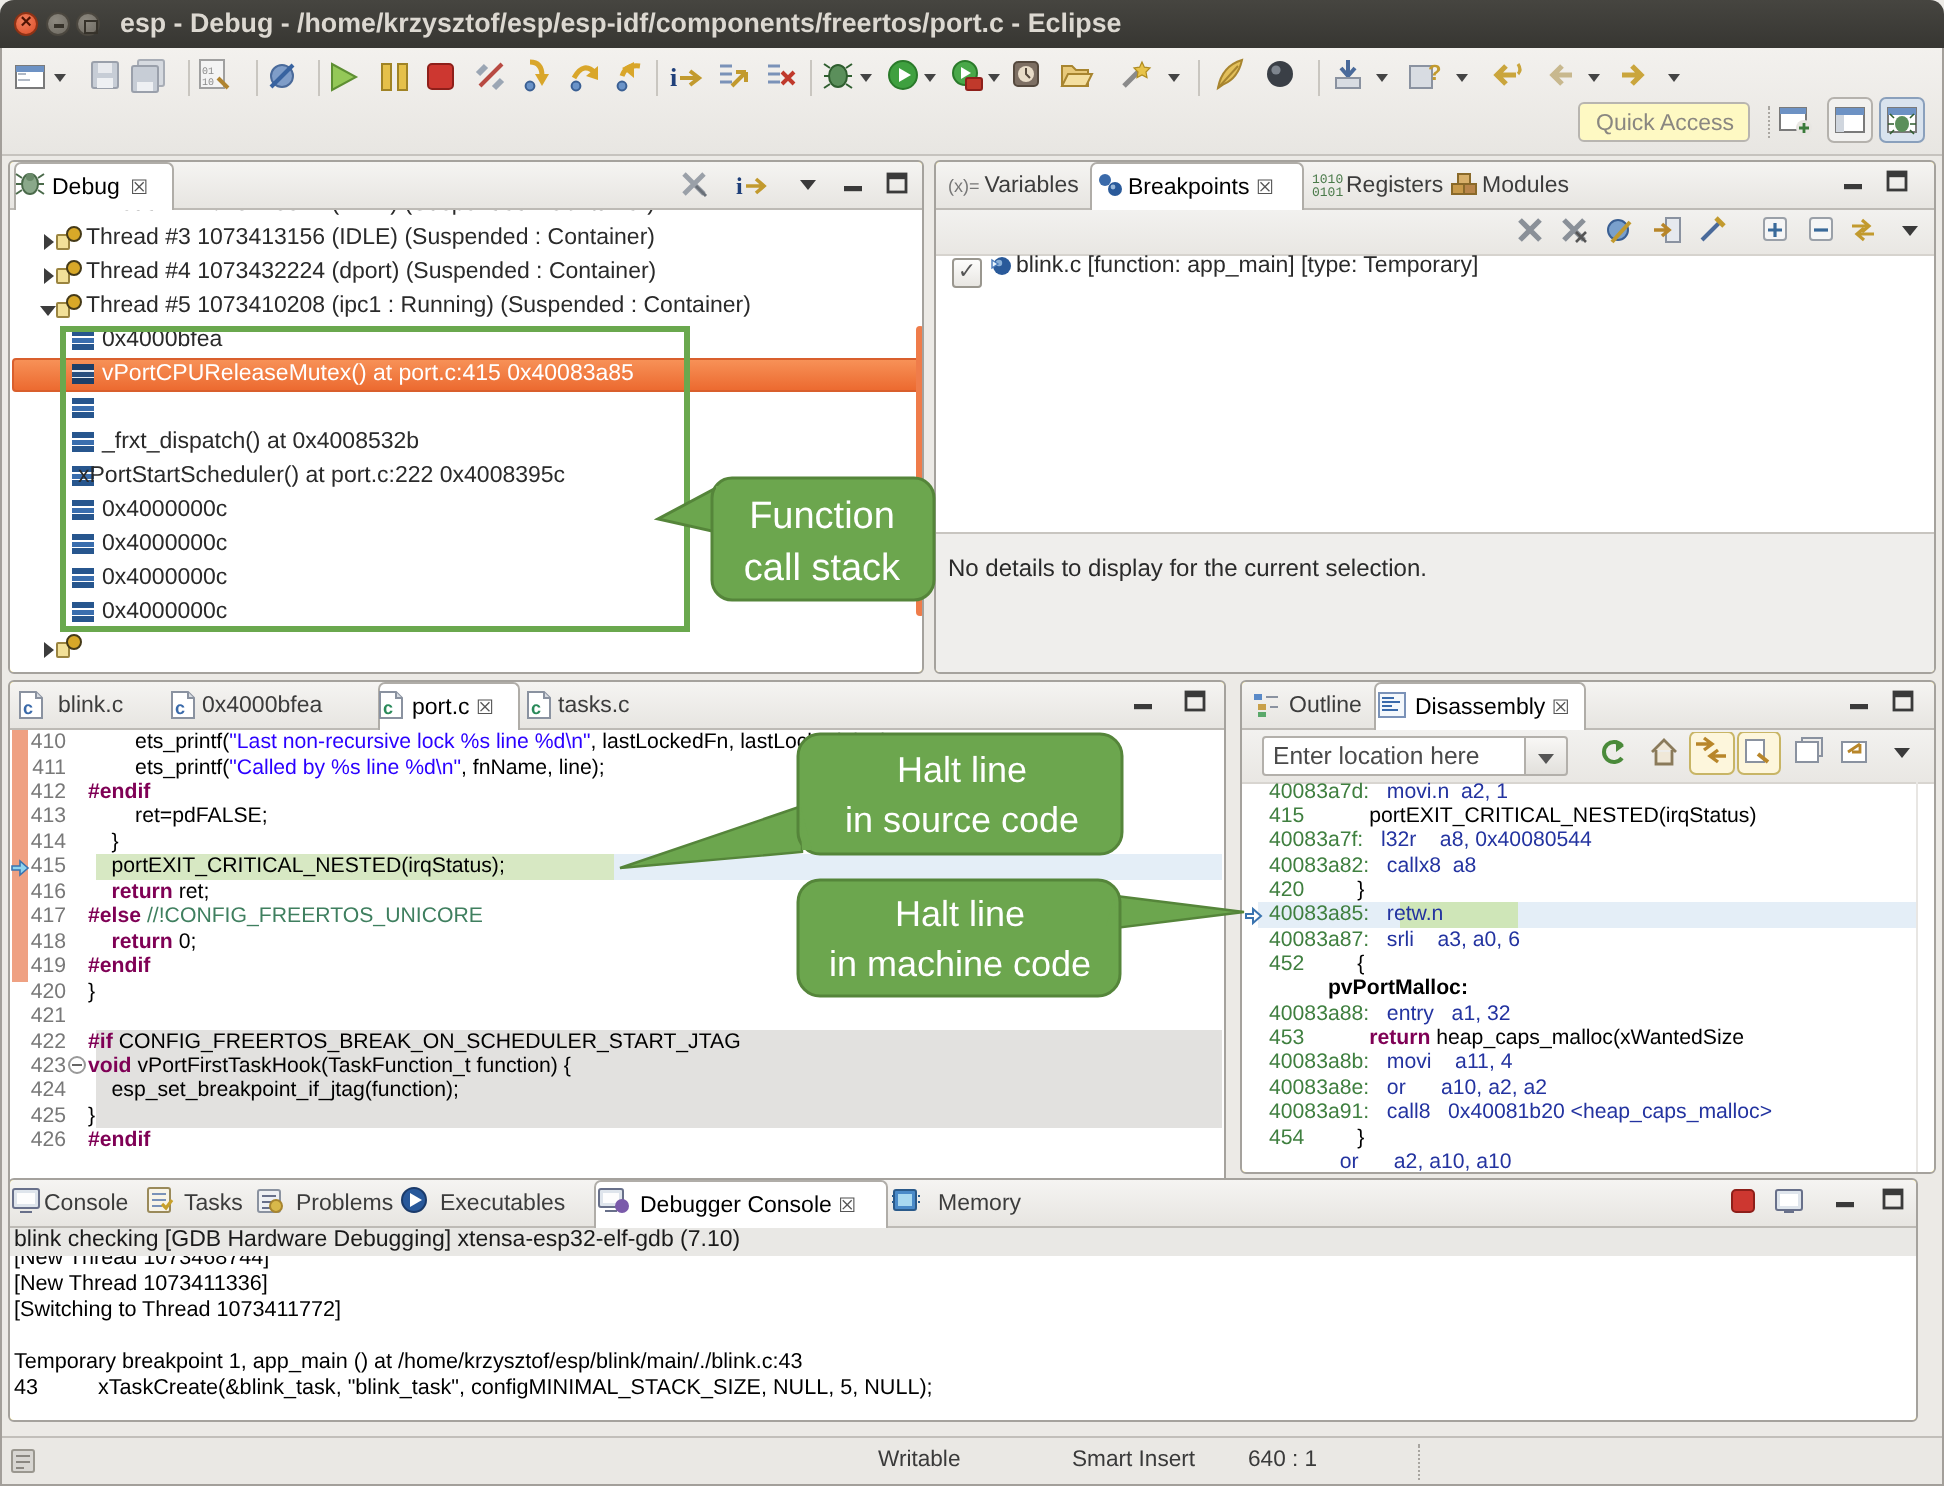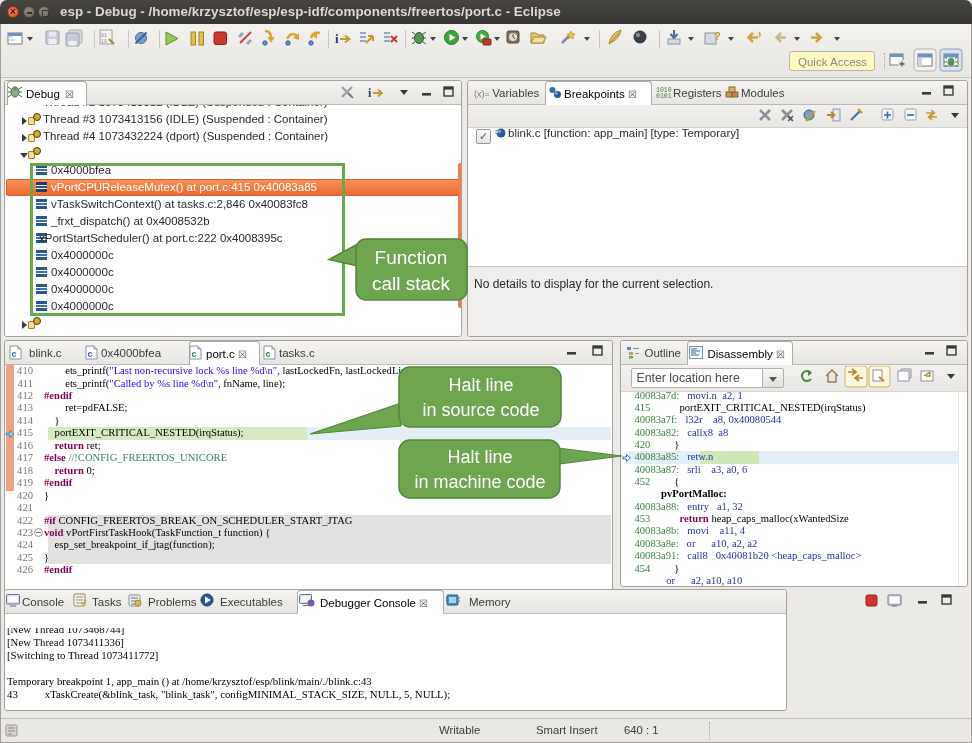--- a/index.html
+++ b/index.html
@@ -2,21 +2,21 @@
 <html><head>
 <meta charset="utf-8">
 <style>
 html,body{margin:0;padding:0}
 body{width:972px;height:743px;position:relative;overflow:hidden;background:#eceae6;font-family:"Liberation Sans",sans-serif;}
 .ab{position:absolute}
 .panel{position:absolute;background:#fde047;border:1px solid #a5a29d;border-radius:3px;box-sizing:border-box;overflow:hidden}
 .tabbar{position:absolute;left:0;top:0;right:0;height:24px;background:linear-gradient(#f5f4f2,#e7e5e1);border-bottom:1px solid #bdbab5;box-sizing:border-box}
 .tab{position:absolute;top:0;height:24px;line-height:24px;font-size:11.5px;color:#3c3c3c;white-space:nowrap}
 .tab.active{background:#fff;border:1px solid #b0ada8;border-bottom:none;border-radius:3.5px 3.5px 0 0;height:24px;color:#000}
-.mono{font-family:Liberation Serif, serif;font-size:10.6px;line-height:12.45px;white-space:pre}
+.mono{font-family:Liberation Sans, sans-serif;font-size:10.6px;line-height:12.45px;white-space:pre}
 .kw{color:#7f0055;font-weight:bold}
 .str{color:#2a00ff}
 .cmt{color:#3f7f5f}
 .grn{color:#3f7f3f}
 .asm{color:#2333a0}
 .treerow{position:absolute;left:0;height:17px;line-height:17px;font-size:11.5px;color:#2a2a2a;white-space:nowrap}
 .arr-r{width:0;height:0;border-left:5px solid #3c3c3c;border-top:4px solid transparent;border-bottom:4px solid transparent}
 .arr-d{width:0;height:0;border-top:5px solid #3c3c3c;border-left:4px solid transparent;border-right:4px solid transparent}
 .thico{position:absolute;width:13px;height:13px}
 .thico:before{content:"";position:absolute;left:0;top:4px;width:7px;height:8px;background:#f2e098;border:1px solid #9a8440;box-sizing:border-box;border-radius:1px}
@@ -204,27 +204,27 @@
   <div id="dbgtree" class="ab" style="left:0;top:24px;right:0;bottom:0;background:#fff;overflow:hidden">
     <div class="treerow" style="top:-10.5px;left:38px">Thread #2 1073413312 (IDLE) (Suspended : Container)</div>
     <div class="ab arr-r" style="left:17px;top:12px"></div>
       <span class="thico" style="left:23px;top:8.5px"></span>
     <div class="treerow" style="top:6.5px;left:38px">Thread #3 1073413156 (IDLE) (Suspended : Container)</div>
     <div class="ab arr-r" style="left:17px;top:29px"></div>
       <span class="thico" style="left:23px;top:25.5px"></span>
     <div class="treerow" style="top:23.5px;left:38px">Thread #4 1073432224 (dport) (Suspended : Container)</div>
     <div class="ab arr-d" style="left:15px;top:48px"></div>
       <span class="thico" style="left:23px;top:42.5px"></span>
+    <div class="treerow" style="top:40.5px;left:38px">Thread #5 1073410208 (ipc1 : Running) (Suspended : Container)</div>
     <div class="ab" style="left:1px;top:74.5px;width:455px;height:17px;background:linear-gradient(#f79157,#ec6a30);border:1px solid #d95f2d;border-radius:2px;box-sizing:border-box"></div>
     <span class="frico" style="left:31px;top:60.5px"></span>
       <div class="treerow" style="top:57.5px;left:46px">0x4000bfea</div>
     <span class="frico frw" style="left:31px;top:77.5px"></span>
       <div class="treerow" style="top:74.5px;left:46px;color:#fff">vPortCPUReleaseMutex() at port.c:415 0x40083a85</div>
     <span class="frico" style="left:31px;top:94.5px"></span>
-      <div class="treerow" style="top:91.5px;left:46px">vTaskSwitchContext() at tasks.c:2,846 0x40083fc8</div>
     <span class="frico" style="left:31px;top:111.5px"></span>
       <div class="treerow" style="top:108.5px;left:46px">_frxt_dispatch() at 0x4008532b</div>
     <span class="frico" style="left:31px;top:128.5px"></span>
       <div class="treerow" style="top:125.5px;left:34px">xPortStartScheduler() at port.c:222 0x4008395c</div>
     <span class="frico" style="left:31px;top:145.5px"></span>
       <div class="treerow" style="top:142.5px;left:46px">0x4000000c</div>
     <span class="frico" style="left:31px;top:162.5px"></span>
       <div class="treerow" style="top:159.5px;left:46px">0x4000000c</div>
     <span class="frico" style="left:31px;top:179.5px"></span>
       <div class="treerow" style="top:176.5px;left:46px">0x4000000c</div>
@@ -342,29 +342,30 @@
 <span class="grn">40083a88:</span>   <span class="asm">entry   a1, 32</span>
 <span class="grn">453</span>           <span class="kw">return</span> heap_caps_malloc(xWantedSize
 <span class="grn">40083a8b:</span>   <span class="asm">movi    a11, 4</span>
 <span class="grn">40083a8e:</span>   <span class="asm">or      a10, a2, a2</span>
 <span class="grn">40083a91:</span>   <span class="asm">call8   0x40081b20 &lt;heap_caps_malloc&gt;</span>
 <span class="grn">454</span>         }
             <span class="asm">or      a2, a10, a10</span></pre>
   </div>
 </div>
 
-<div class="panel" id="conpanel" style="left:4px;top:589px;width:783px;height:122px">
+<div class="panel" id="conpanel" style="left:4px;top:589px;width:955px;height:122px">
   <div class="tabbar"></div>
   <div class="tab" style="left:0;width:67px;padding-left:17px;box-sizing:border-box" id="tab_console">Console</div>
   <div class="tab" style="left:68px;width:52px;padding-left:19px;box-sizing:border-box" id="tab_tasks2">Tasks</div>
   <div class="tab" style="left:122px;width:74px;padding-left:21px;box-sizing:border-box" id="tab_problems">Problems</div>
   <div class="tab" style="left:194px;width:100px;padding-left:21px;box-sizing:border-box" id="tab_exec">Executables</div>
   <div class="tab active" style="left:292px;width:147px;padding-left:22px;box-sizing:border-box" id="tab_dbgcon">Debugger Console <span style="color:#555;font-size:10px">☒</span></div>
   <div class="tab" style="left:443px;width:72px;padding-left:21px;box-sizing:border-box" id="tab_mem">Memory</div>
   <div id="conbody" class="ab" style="left:0;top:24px;right:0;bottom:0;background:#fff">
+    <div class="ab" style="left:0;top:0;right:0;height:14px;background:#e9e8e5;font-size:11.5px;color:#1a1a1a;line-height:13px;padding-left:2px">blink checking [GDB Hardware Debugging] xtensa-esp32-elf-gdb (7.10)</div>
     <div class="ab" style="left:0;top:14px;right:0;bottom:0;overflow:hidden">
         <pre class="mono ab" style="left:2px;top:-5px;margin:0;font-size:10.8px;line-height:13px;color:#000">[New Thread 1073468744]
 [New Thread 1073411336]
 [Switching to Thread 1073411772]
 
 Temporary breakpoint 1, app_main () at /home/krzysztof/esp/blink/main/./blink.c:43
 43          xTaskCreate(&amp;blink_task, "blink_task", configMINIMAL_STACK_SIZE, NULL, 5, NULL);</pre>
       </div>
   </div>
 </div>

